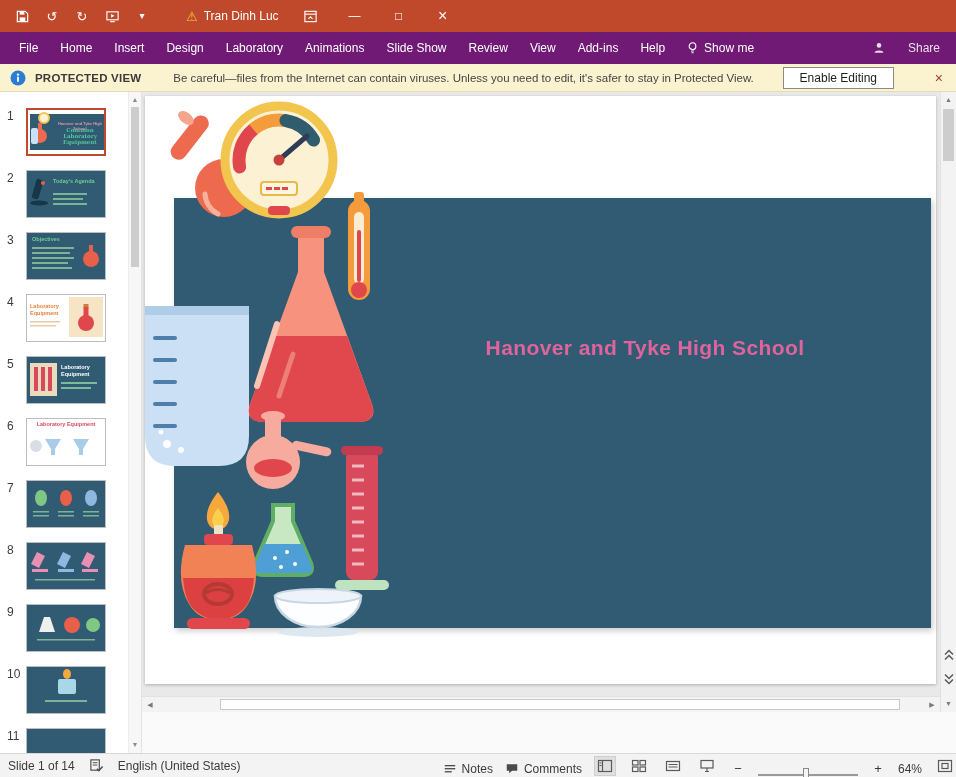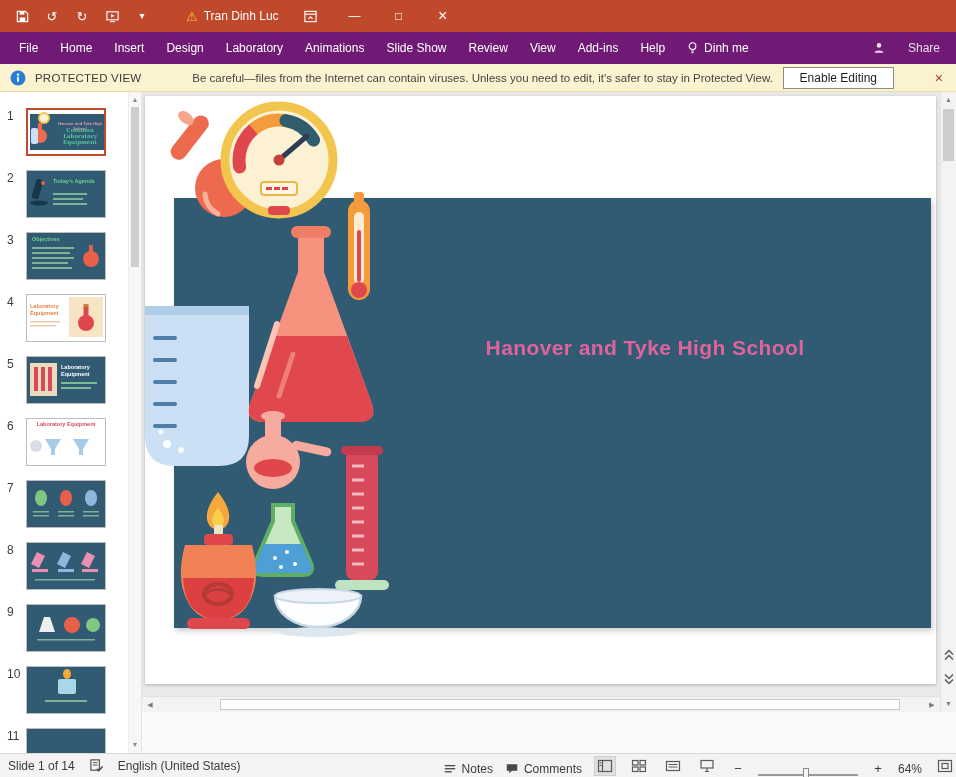--- a/index.html
+++ b/index.html
@@ -19,21 +19,21 @@
 
   
   .ribbon{height:32px;background:#701a75;display:flex;align-items:center;color:#fff;font-size:12px;padding-left:8px;}
   .rtab{padding:0 11px;height:32px;line-height:32px;white-space:nowrap;}
   .tellme{display:flex;align-items:center;gap:5px;padding:0 10px;height:32px;}
   .share{margin-left:auto;display:flex;align-items:center;gap:22px;padding-right:16px;opacity:.85;}
 
   
   .msgbar{height:28px;background:#FBF2CF;display:flex;align-items:center;font-size:11.5px;color:#454545;border-bottom:1px solid #E6DCB2;position:relative;}
   .msgbar .info{margin-left:10px;flex:0 0 auto;display:flex;}
-  .pv-title{font-weight:normal;color:#3A3A3A;margin:0 23px 0 9px;letter-spacing:.2px;white-space:nowrap;}
+  .pv-title{font-weight:bold;color:#3A3A3A;margin:0 4px 0 9px;letter-spacing:.2px;white-space:nowrap;}
   .pv-msg{white-space:nowrap;overflow:hidden;margin-left:28px;}
   .enable-btn{margin-left:auto;margin-right:62px;background:#fff;border:1px solid #8A8A8A;padding:3px 16px;font-size:12px;color:#1E1E1E;white-space:nowrap;}
   .msg-close{position:absolute;right:6px;top:0;height:28px;display:flex;align-items:center;font-size:14px;color:#9B3F2E;padding:0 7px;}
 
   
   .workspace{display:flex;height:661px;background:#fff;}
   .thumbs{width:142px;position:relative;background:#fff;border-right:1px solid #E3E3E3;overflow:hidden;}
   .thumb-item{position:absolute;left:0;width:128px;height:54px;}
   .num{position:absolute;left:7px;top:1px;font-size:12px;color:#3C3C3C;}
   .tbx{position:absolute;left:26px;top:0;width:80px;height:48px;border:1px solid #BDBDBD;background:#305B72;overflow:hidden;}
@@ -146,21 +146,21 @@
   <div class="rtab">Slide Show</div>
   <div class="rtab">Review</div>
   <div class="rtab">View</div>
   <div class="rtab">Add-ins</div>
   <div class="rtab">Help</div>
   <div class="tellme">
     <svg width="13" height="14" viewBox="0 0 14 15">
         <circle cx="7" cy="5.5" r="3.6" fill="none" stroke="#fff" stroke-width="1.2"></circle>
         <path d="M5.4 10.8h3.2M5.9 12.6h2.2" stroke="#fff" stroke-width="1.2"></path>
       </svg>
-    <span>Dinh me</span>
+    <span>Show me</span>
   </div>
   <div class="share">
     <svg width="14" height="14" viewBox="0 0 16 16">
         <circle cx="8" cy="5" r="2.6" fill="#fff"></circle>
         <path d="M3 13.5c0-3.4 10-3.4 10 0z" fill="#fff"></path>
       </svg>
     <span>Share</span>
   </div>
 </div>
 

